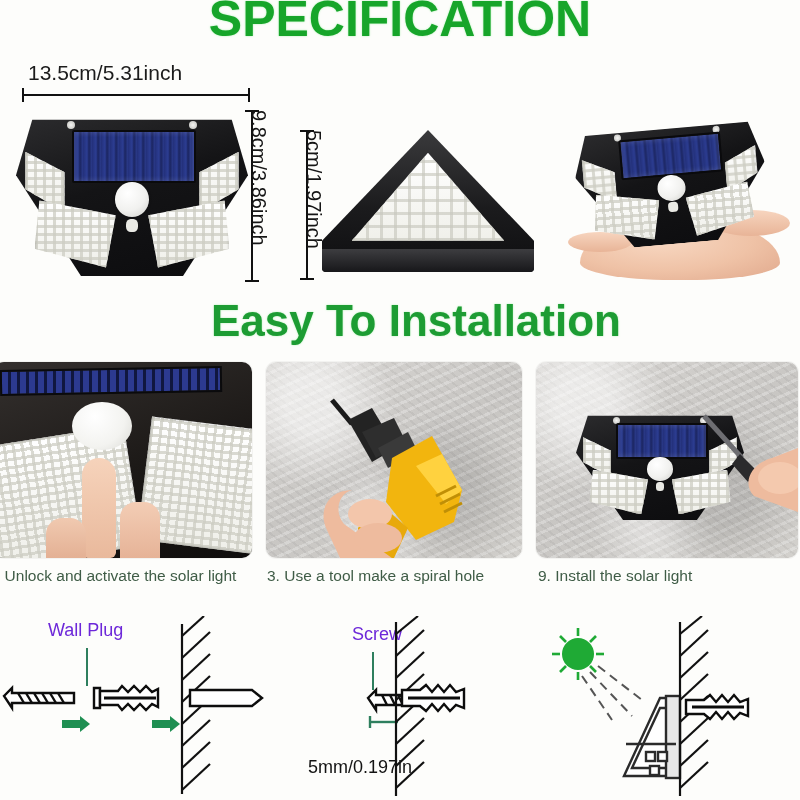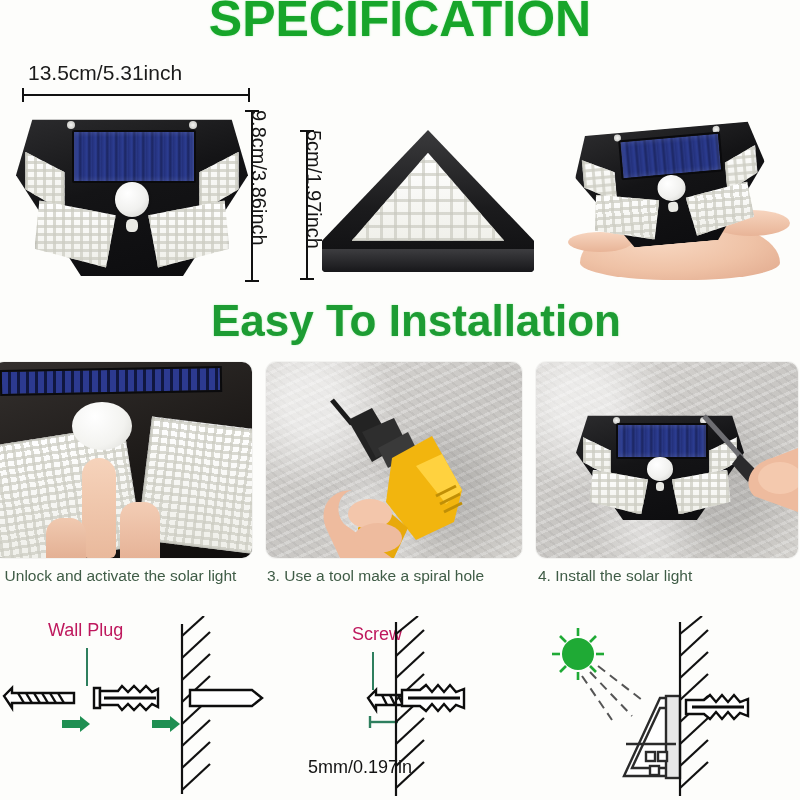--- a/index.html
+++ b/index.html
@@ -217,21 +217,21 @@
     line-height: 20px;
     color: #3f5c46;
     font-family: "Liberation Sans", sans-serif;
   }
 
   
   .diagram { position: absolute; }
   .diag-label {
     position: absolute;
     font-size: 18px;
-    color: #be185d;
+    color: #6d28d9;
     white-space: nowrap;
     font-family: "Liberation Sans", sans-serif;
     text-align: center;
   }
   .leader {
     position: absolute;
     width: 2px;
     background: #2e7f5e;
   }
   .dim5 {
@@ -369,21 +369,21 @@
   <svg width="262" height="196" style="position:absolute; left:0; top:0;">
     <line x1="168" y1="54" x2="206" y2="96" stroke="#6e6e72" stroke-width="5"></line>
     <path d="M204 92 L222 110 L212 120 L196 102 Z" fill="#2a2a2c"></path>
     <path d="M236 96 C214 102 206 122 218 134 L262 150 L262 86 Z" fill="#eebb9e"></path>
     <ellipse cx="244" cy="116" rx="22" ry="16" fill="#f4c9ae"></ellipse>
   </svg>
 </div>
 
 <div class="caption" style="left:-4px; top:566px; width:250px;">. Unlock and activate the solar light</div>
 <div class="caption" style="left:267px; top:566px; width:250px;">3. Use a tool make a spiral hole</div>
-<div class="caption" style="left:538px; top:566px; width:256px;">4. Install the solar light</div>
+<div class="caption" style="left:538px; top:566px; width:256px;">9. Install the solar light</div>
 
 <div class="diagram" style="left:0px; top:616px; width:270px; height:184px;">
   <div class="diag-label" style="left:48px; top:4px;">Wall Plug</div>
   <div class="leader" style="left:86px; top:32px; height:38px;"></div>
 
   <svg width="270" height="184" style="position:absolute; left:0; top:0;">
 
     <g fill="none" stroke="#0d0d0d" stroke-width="2.4">
       <path d="M4 80 L12 72 L12 77 L74 77 L74 87 L12 87 L12 92 Z" fill="#fff"></path>
       <line x1="18" y1="77" x2="24" y2="87"></line>

